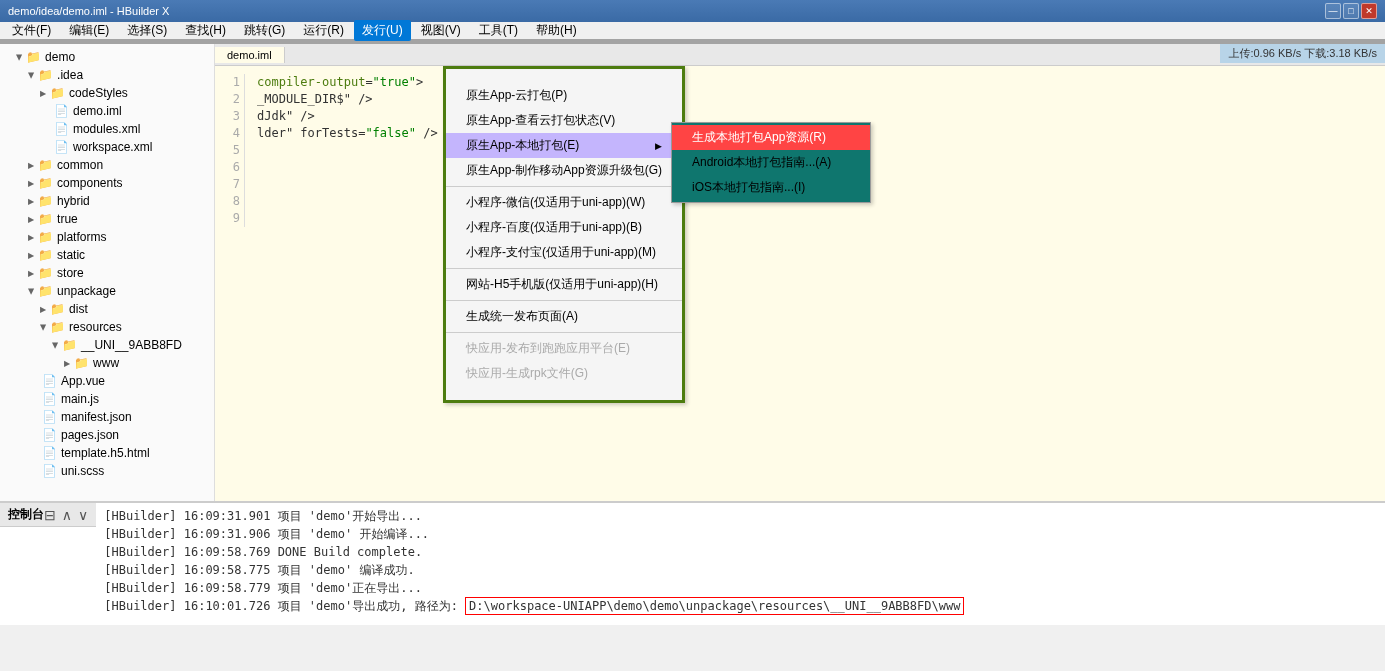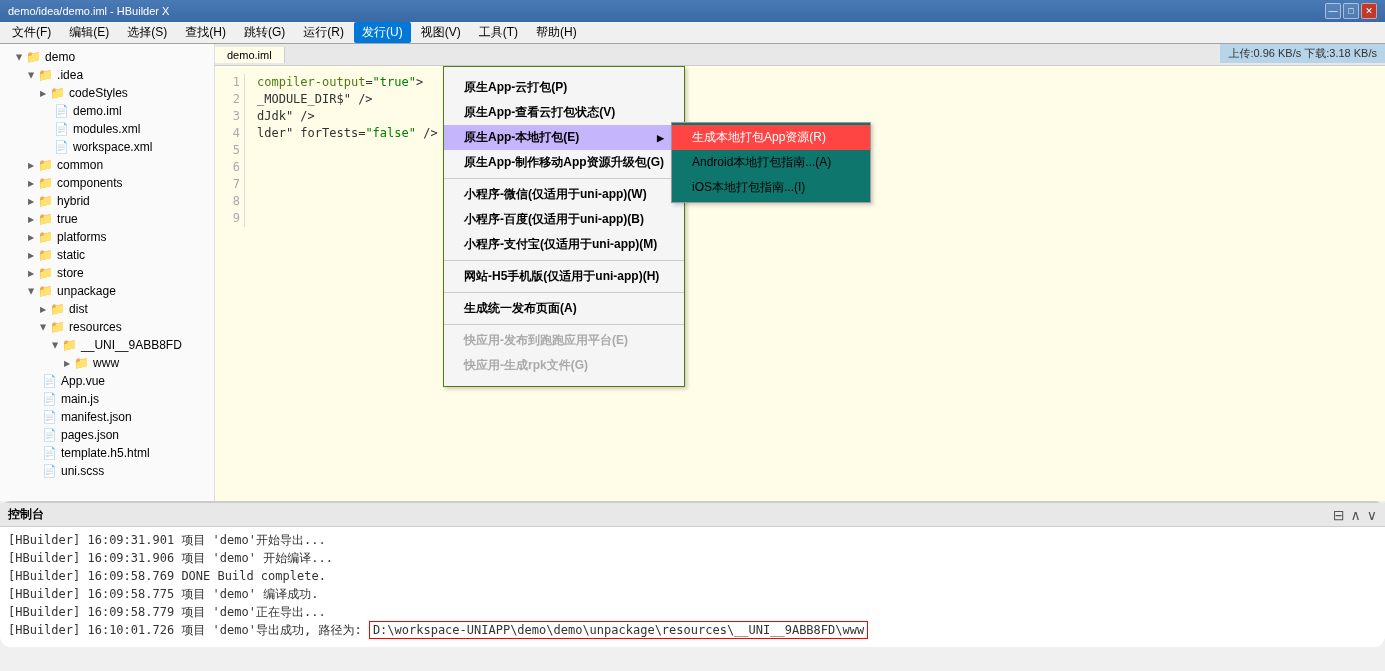--- a/index.html
+++ b/index.html
@@ -33,21 +33,21 @@
       display: flex; align-items: center; justify-content: center;
       font-size: 9px; color: white; cursor: pointer;
       background: rgba(255,255,255,0.1);
     }
     .title-btn.close { background: #c0392b; }
 
     
     .menu-bar {
       height: 22px;
       background: #f0f0f0;
-      border-bottom: 1px solid #a3a3a3;
+      border-bottom: 5px solid #a3a3a3;
       display: flex;
       align-items: center;
       padding: 0 4px;
       gap: 2px;
     }
     .menu-item {
       padding: 2px 8px;
       cursor: pointer;
       border-radius: 2px;
       white-space: nowrap;
@@ -150,25 +150,24 @@
       position: absolute;
       top: 22px;
       left: 0;
       z-index: 100;
       display: flex;
     }
 
     
     .dropdown-level1 {
       background: #f5f5f5;
-      border: 1px solid #4d7c0f;
+      border: 3px solid #4d7c0f;
       box-shadow: 2px 2px 4px rgba(0,0,0,0.2);
       min-width: 230px;
-      padding: 8px 0;
-      font-weight: bold;
+      padding: 14px 0;
     }
     .dropdown-level2 {
       background: #0f766e;
       border: 1px solid #999;
       box-shadow: 2px 2px 4px rgba(0,0,0,0.2);
       min-width: 200px;
       padding: 2px 0;
       position: absolute;
       left: 228px;
       top: 56px;
@@ -186,26 +185,24 @@
     .dd-item.highlighted {
       background: #ff4444;
       color: white;
     }
     .dd-item.active-submenu { background: #c4b5fd; }
     .dd-separator { height: 1px; background: #ccc; margin: 3px 0; }
     .dd-arrow { font-size: 9px; }
 
     
     .console-area {
-      height: 146px;
+      height: 124px;
       background: #fff;
       border-top: 2px solid #ccc;
       display: flex;
-      flex-direction: column;
-      border-radius: 11px;
     }
     .console-header {
       height: 24px;
       background: #e8e8e8;
       border-bottom: 1px solid #ccc;
       display: flex;
       align-items: center;
       justify-content: space-between;
       padding: 0 8px;
     }

